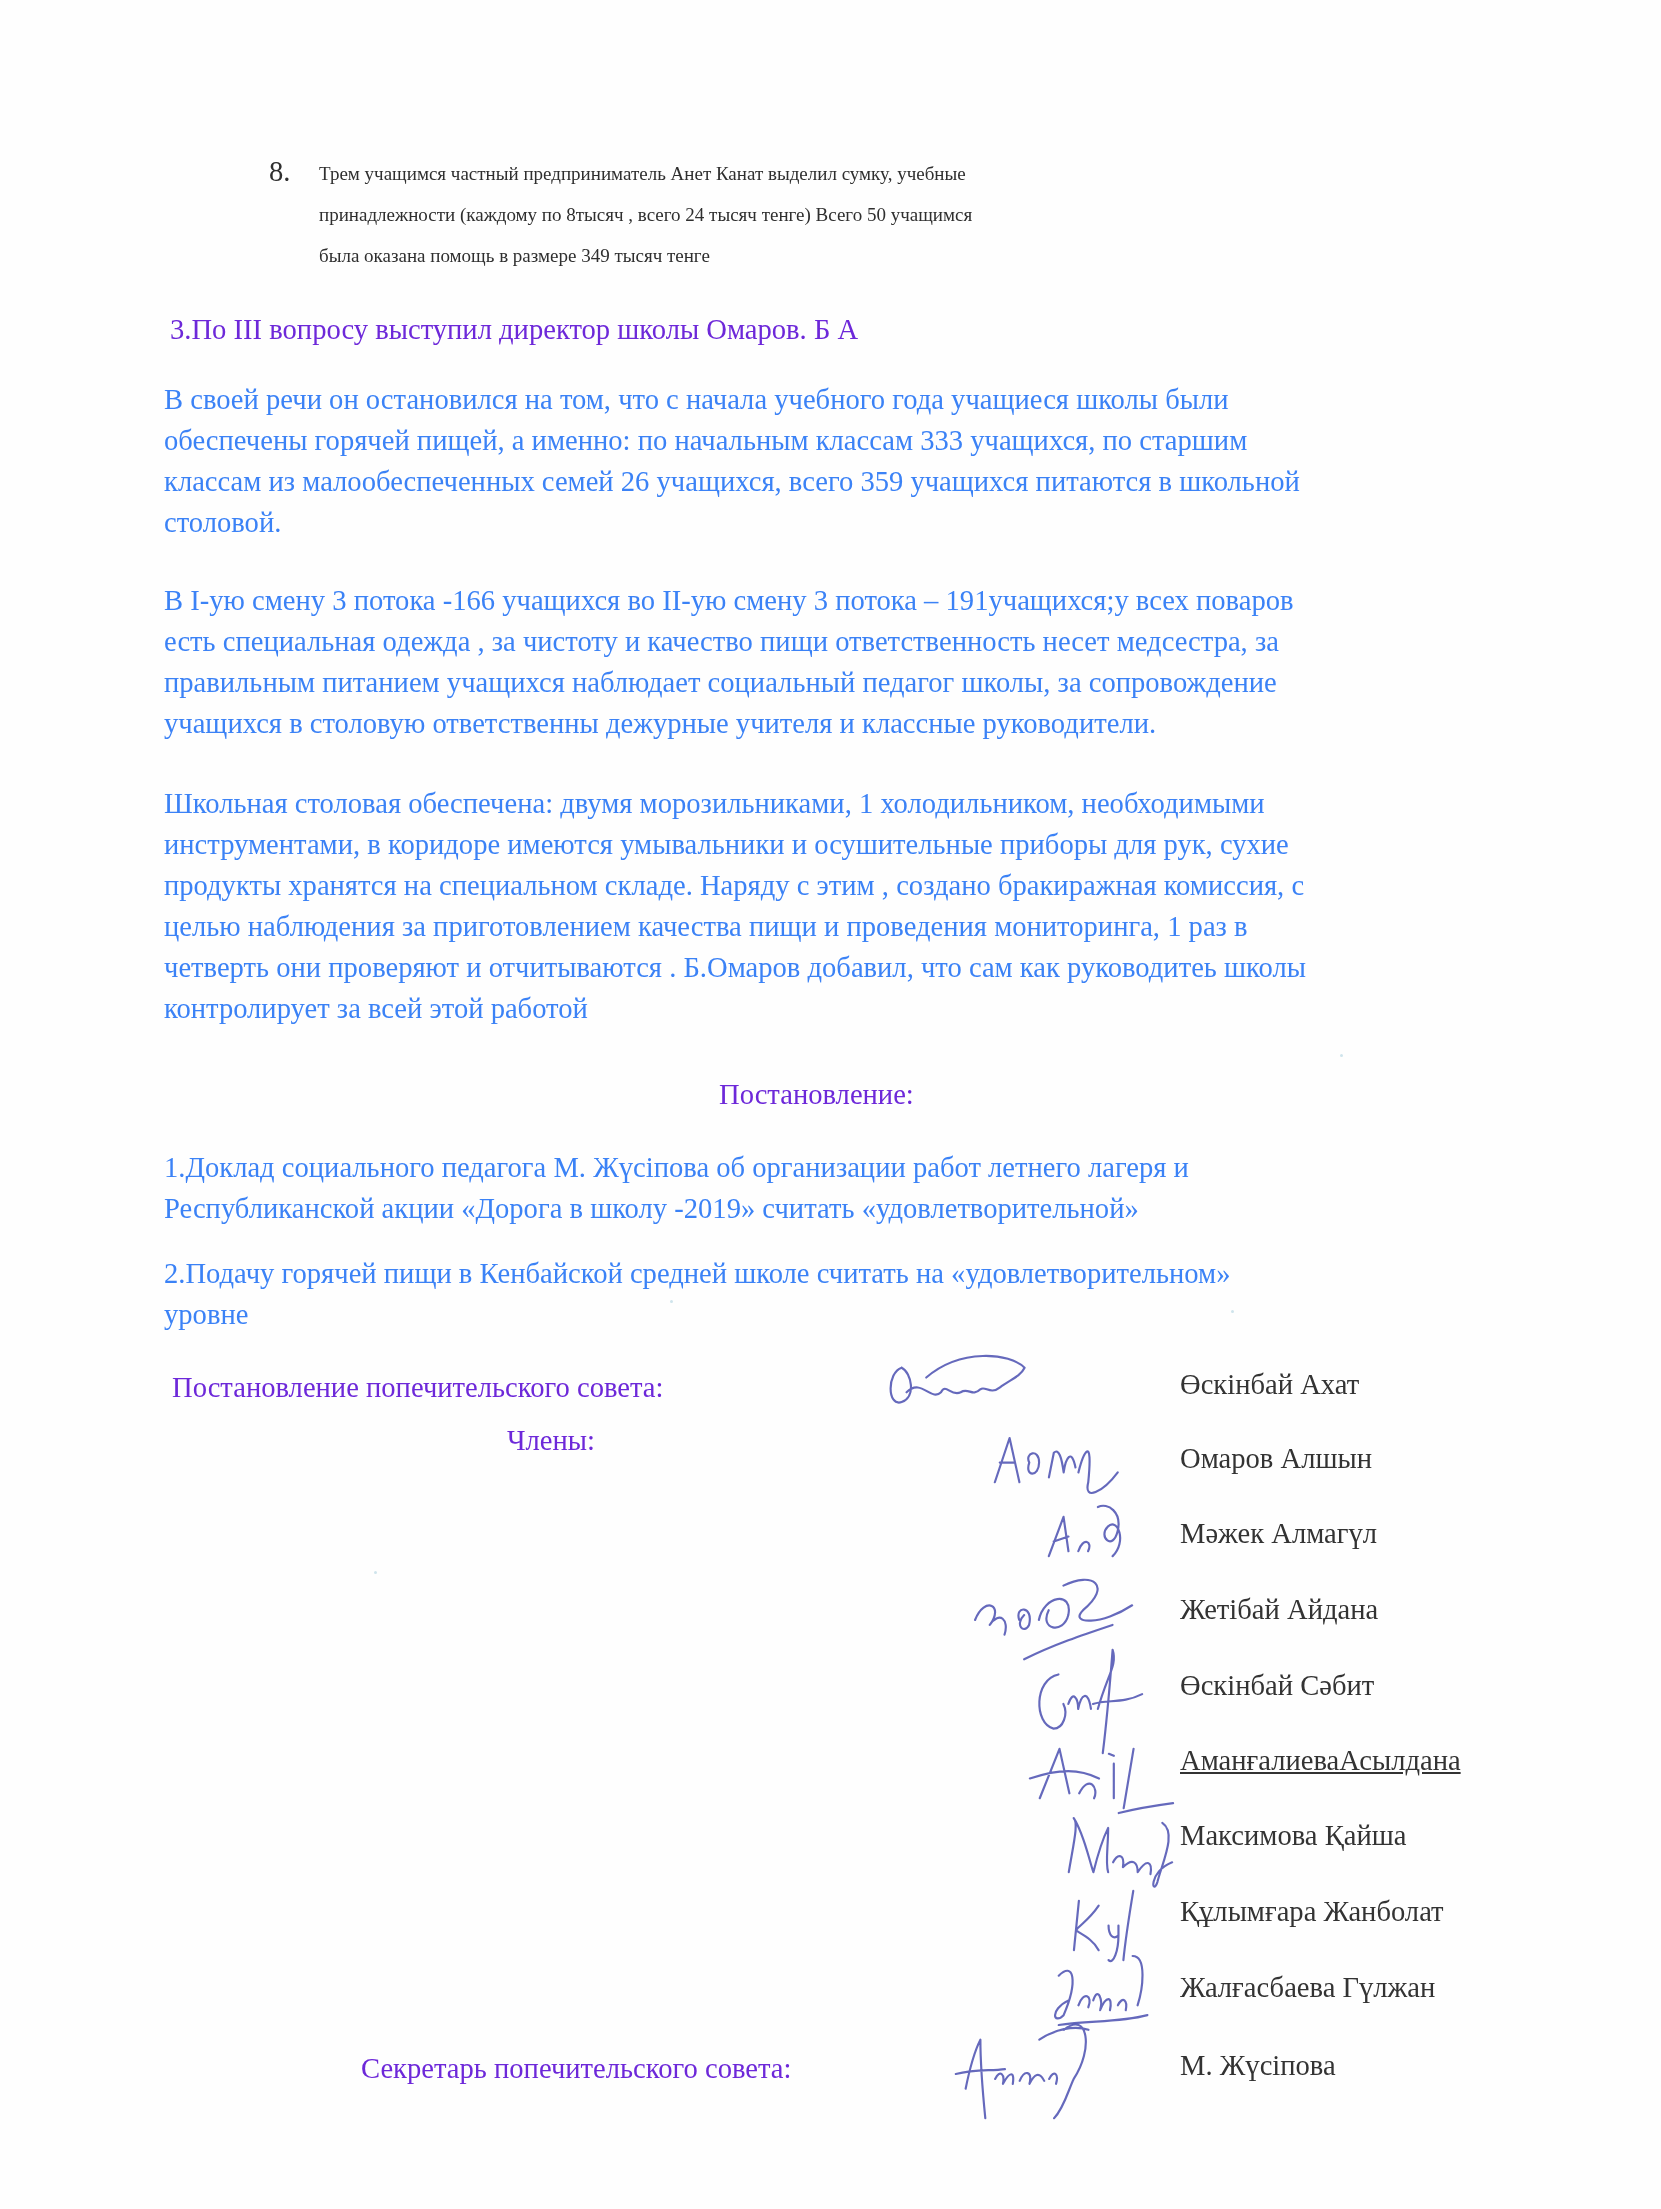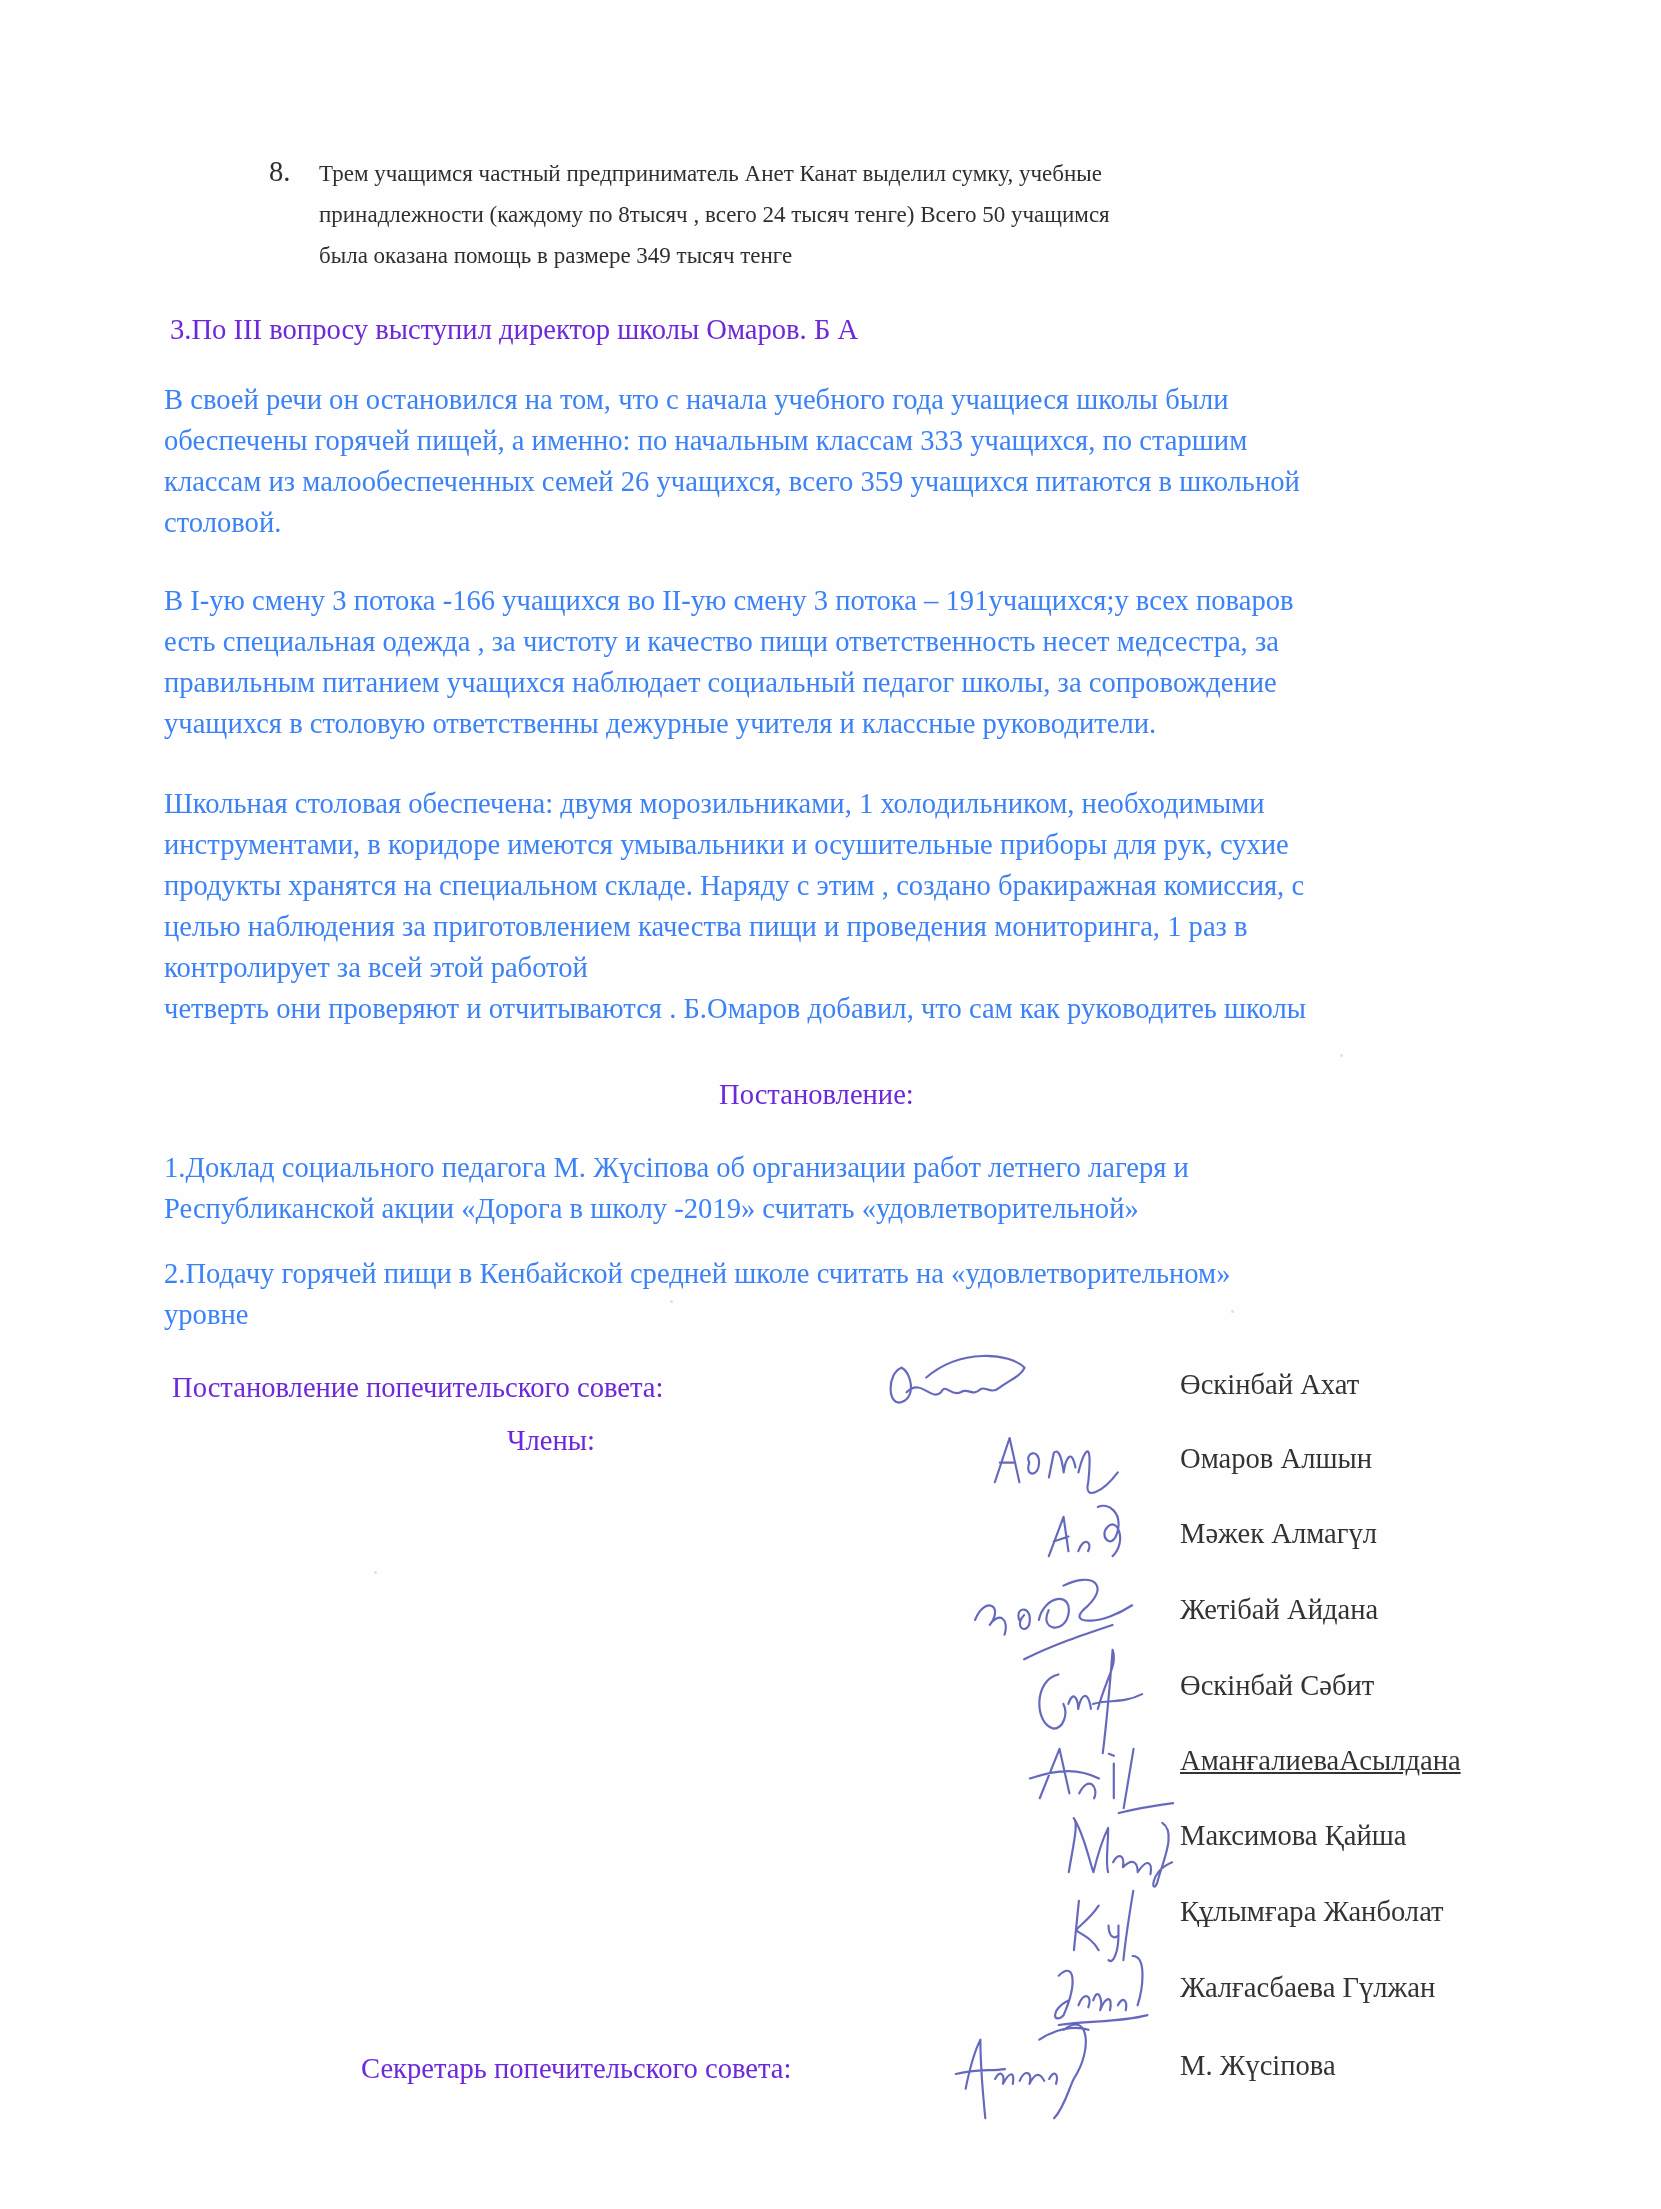--- a/index.html
+++ b/index.html
@@ -4,21 +4,21 @@
 <style>
   html, body { margin: 0; padding: 0; background: #ffffff; }
   body { width: 1662px; height: 2210px; position: relative; overflow: hidden;
          font-family: "Liberation Serif", "DejaVu Serif", serif; color: #2b2b2b; }
   .page { position: absolute; left: 0; top: 0; width: 1662px; height: 2210px; background: #fefefe; }
   .txt { position: absolute; font-size: 28.6px; line-height: 41px; color: #2f2f2f; white-space: nowrap; }
   .para { position: absolute; left: 164px; width: 1379px; font-size: 28.6px; line-height: 41px; color: #3b82f6; }
   .para .line { display: block; white-space: nowrap; }
   .bold { font-weight: normal; color: #6d28d9; }
   .item-num { position: absolute; left: 269px; top: 156px; font-size: 28.6px; color: #2f2f2f; }
-  .item8 { position: absolute; left: 319px; top: 153px; font-size: 23px; line-height: 41px; color: #2f2f2f; }
+  .item8 { position: absolute; left: 319px; top: 153px; font-size: 19px; line-height: 41px; color: #2f2f2f; }
   .item8 .line { display: block; white-space: nowrap; }
   .sig { position: absolute; }
   .sig svg { display: block; overflow: visible; }
   .sig path { fill: none; stroke: #4a4fb0; stroke-width: 2.2; stroke-linecap: round; stroke-linejoin: round; opacity: 0.85; }
   .name { position: absolute; left: 1180px; font-size: 28.6px; color: #333; white-space: nowrap; }
   .speck { position: absolute; width: 3px; height: 3px; background: #cfe4ec; border-radius: 50%; }
 </style>
 </head>
 <body>
 
@@ -45,22 +45,22 @@
     <span class="line">есть специальная одежда , за чистоту и качество пищи ответственность несет медсестра, за</span>
     <span class="line">правильным питанием  учащихся наблюдает социальный педагог школы, за сопровождение</span>
     <span class="line">учащихся в столовую ответственны дежурные учителя и классные руководители.</span>
   </div>
 
   <div class="para" style="top:783px;">
     <span class="line">Школьная столовая обеспечена: двумя морозильниками, 1 холодильником, необходимыми</span>
     <span class="line">инструментами, в коридоре имеются умывальники и  осушительные приборы для рук, сухие</span>
     <span class="line">продукты хранятся  на специальном складе. Наряду с этим , создано бракиражная комиссия, с</span>
     <span class="line">целью наблюдения за приготовлением качества пищи и проведения мониторинга, 1 раз в</span>
+    <span class="line">четверть они проверяют и отчитываются . Б.Омаров добавил, что сам как руководитеь школы</span>
     <span class="line">контролирует за всей этой работой</span>
-    <span class="line">четверть они проверяют и отчитываются . Б.Омаров добавил, что сам как руководитеь школы</span>
   </div>
 
   <div class="txt bold" style="left:719px; top:1074px;">Постановление:</div>
 
   <div class="para" style="top:1147px;">
     <span class="line">1.Доклад социального педагога М. Жүсіпова об организации работ летнего лагеря и</span>
     <span class="line">Республиканской  акции «Дорога в школу -2019» считать «удовлетворительной»</span>
   </div>
 
   <div class="para" style="top:1253px;">

